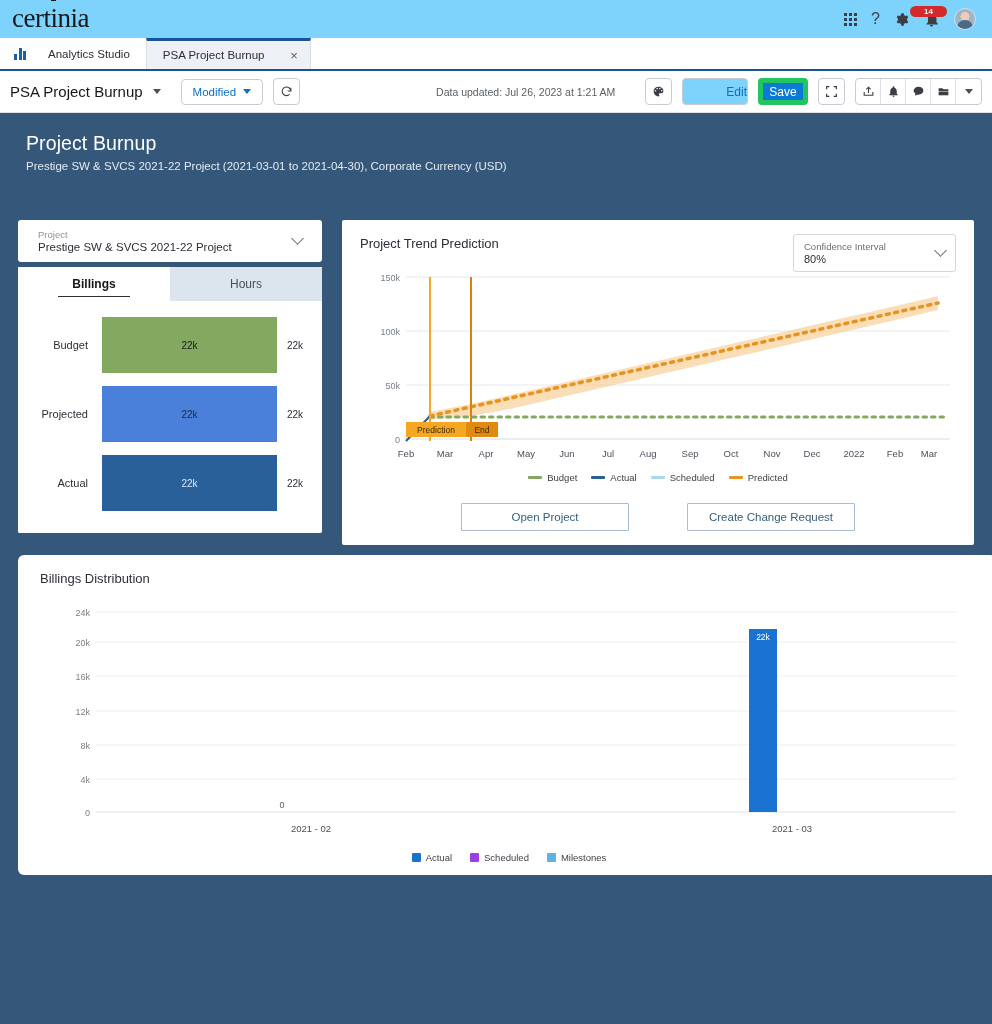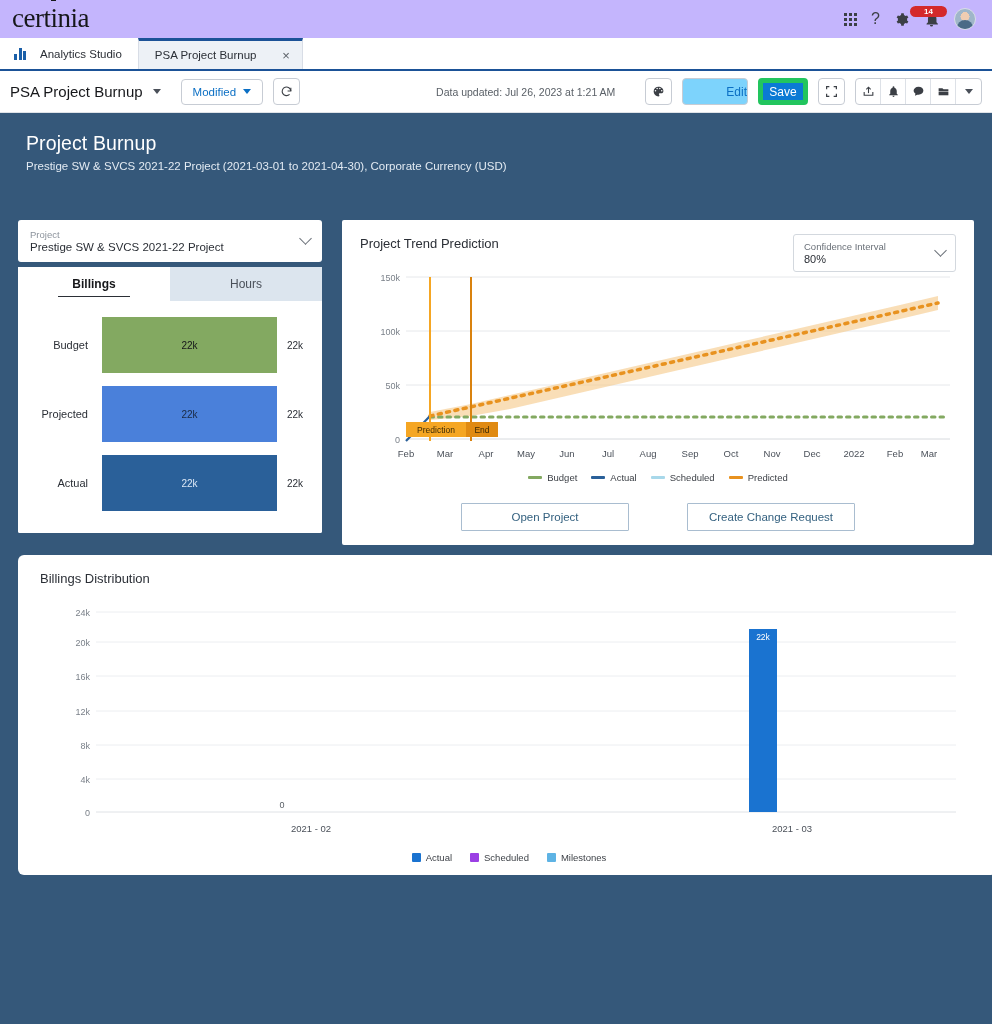--- a/index.html
+++ b/index.html
@@ -5,21 +5,21 @@
   * { box-sizing: border-box; margin: 0; padding: 0; }
   html, body {
     width: 992px; height: 1024px;
     background: #ffffff;
     font-family: "Liberation Sans", sans-serif;
     overflow: hidden;
   }
 
   
   .brandbar {
-    height: 38px; background: #c4b5fd; position: relative;
+    height: 38px; background: #7dd3fc; position: relative;
     display: flex; align-items: center; padding: 0 12px;
   }
   .logo {
     font-family: "Liberation Serif", serif;
     font-size: 27px; color: #16171a; letter-spacing: -0.5px;
     line-height: 1; position: relative; top: -1px;
   }
   .logo .macron { position: relative; }
   .logo .macron::after {
     content: ""; position: absolute; left: 1px; right: 1px; top: -3px;
@@ -46,21 +46,21 @@
     content: ""; position: absolute; left: 50%; top: 55%; width: 16px; height: 16px;
     transform: translateX(-50%); border-radius: 50% 50% 0 0; background: #4a6b86;
   }
 
   
   .tabstrip {
     height: 33px; background: #fff; display: flex; align-items: stretch;
     border-bottom: 2px solid #1b5297; position: relative;
   }
   .tab-home {
-    display: flex; align-items: center; gap: 14px; padding: 0 16px 0 14px;
+    display: flex; align-items: center; gap: 22px; padding: 0 16px 0 14px;
     font-size: 11.5px; color: #2b2f36;
   }
   .bars-icon { display: flex; align-items: flex-end; gap: 1.5px; height: 12px; }
   .bars-icon i { display: block; width: 3px; background: #1a5fa8; }
   .bars-icon i:nth-child(1) { height: 6px; }
   .bars-icon i:nth-child(2) { height: 12px; }
   .bars-icon i:nth-child(3) { height: 9px; }
   .tab-doc {
     display: flex; align-items: center; gap: 10px; padding: 0 12px 0 16px;
     background: #edf1f6; border-top: 3px solid #1b5297;
@@ -125,21 +125,21 @@
 
   .row { display: flex; gap: 20px; padding: 0 18px; }
   .row-top { margin-top: 48px; align-items: flex-start; }
 
   .panel { background: #fff; border-radius: 2px; }
 
   
   .leftcol { width: 322px; display: flex; flex-direction: column; gap: 5px; }
   .select-box {
     background: #fff; border-radius: 3px; height: 42px; display: flex; align-items: center;
-    padding: 0 12px; position: relative; cursor: pointer;
+    padding: 0 20px; position: relative; cursor: pointer;
   }
   .sel-label { font-size: 9.5px; color: #8c939c; line-height: 12px; }
   .sel-value { font-size: 11.5px; color: #2b2f36; line-height: 13px; }
   .chev {
     margin-left: auto; width: 9px; height: 9px; border-right: 1.6px solid #6a7078;
     border-bottom: 1.6px solid #6a7078; transform: rotate(45deg); position: relative; top: -3px;
   }
 
   .tabs2 { display: flex; height: 34px; }
   .tab2 {

